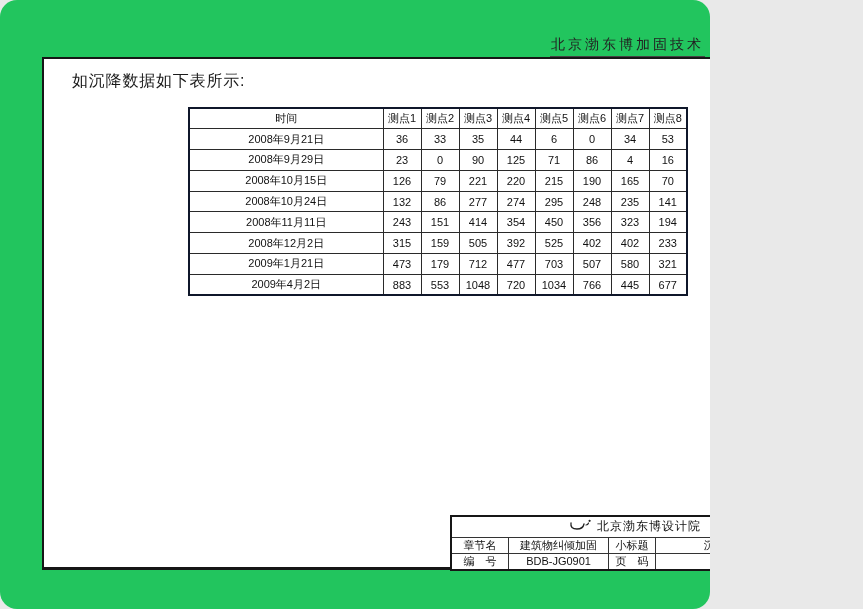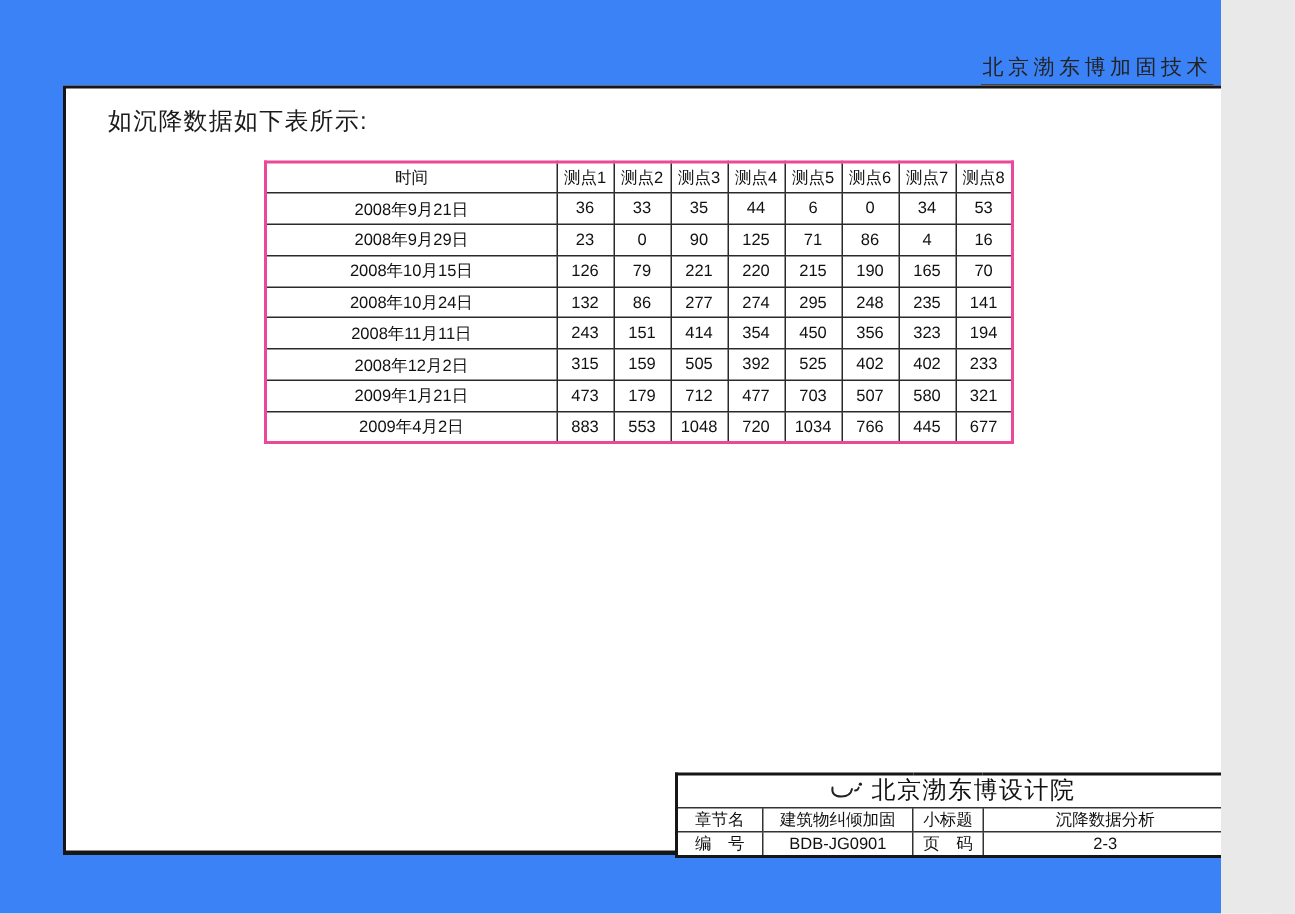--- a/index.html
+++ b/index.html
@@ -1,24 +1,25 @@
 <!DOCTYPE html>
 <html><head>
 <meta charset="utf-8">
 <style>
   * { margin: 0; padding: 0; box-sizing: border-box; }
   html, body { background: #e9e9e9; }
   .page {
     position: relative;
-    width: 814px;
+    width: 710px;
     height: 609px;
-    background: #3b82f6;
+    background: #22c55e;
     font-family: "Liberation Sans", "DejaVu Sans", sans-serif;
     color: #1a1a1a;
     overflow: hidden;
+    border-radius: 17px;
   }
   .letterhead {
     position: absolute;
     top: 36px;
     right: 5px;
     font-size: 14px;
     letter-spacing: 3px;
     color: #222;
     border-bottom: 1px solid #444;
     padding: 0 1px 2px 1px;
@@ -38,25 +39,25 @@
   .intro {
     position: absolute;
     left: 72px;
     top: 71px;
     font-size: 16px;
     letter-spacing: 0.8px;
     white-space: nowrap;
   }
   table.settlement {
     position: absolute;
-    left: 176px;
+    left: 188px;
     top: 107px;
     border-collapse: collapse;
     table-layout: fixed;
-    border: 2px solid #ec4899;
+    border: 2px solid #0f172a;
     background: #fff;
   }
   table.settlement th,
   table.settlement td {
     border: 1px solid #2a2a2a;
     height: 20.8px;
     font-size: 11px;
     font-weight: 400;
     text-align: center;
     vertical-align: middle;
@@ -84,21 +85,21 @@
   }
   table.tb td {
     border: 1px solid #333;
     font-size: 11px;
     text-align: center;
     vertical-align: middle;
     white-space: nowrap;
     padding: 0 2px;
     color: #111;
   }
-  table.tb tr.company-row td { height: 21px; font-size: 16px; letter-spacing: 1px; }
+  table.tb tr.company-row td { height: 21px; font-size: 12px; letter-spacing: 1px; }
   table.tb tr.field-row td { height: 16px; margin-left: 16px; }
   .logo-wrap { display: inline-block; vertical-align: -1px; margin-right: 6px; }
 </style>
 </head>
 <body>
 
 <div class="page">
 
   <div class="letterhead">北京渤东博加固技术</div>
 

